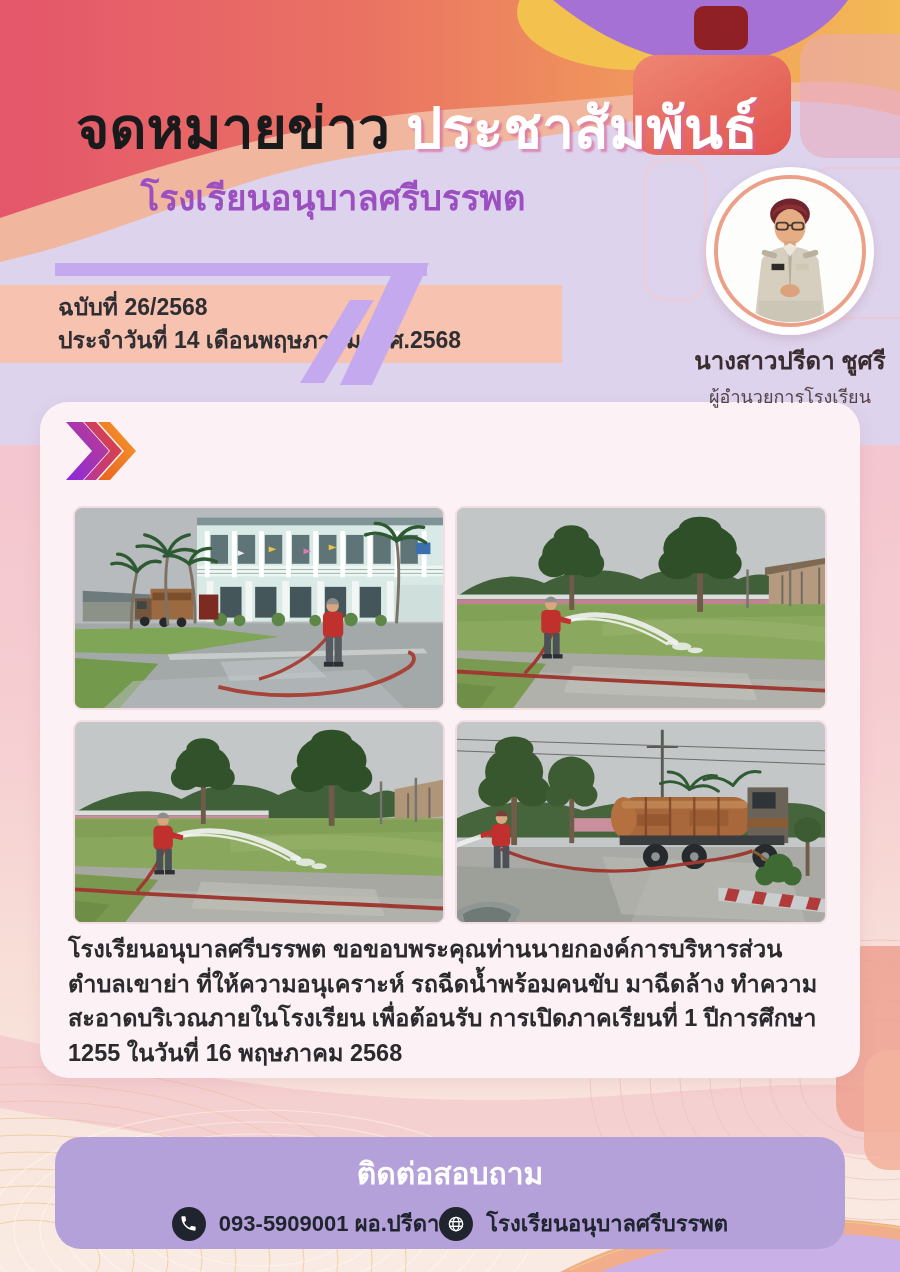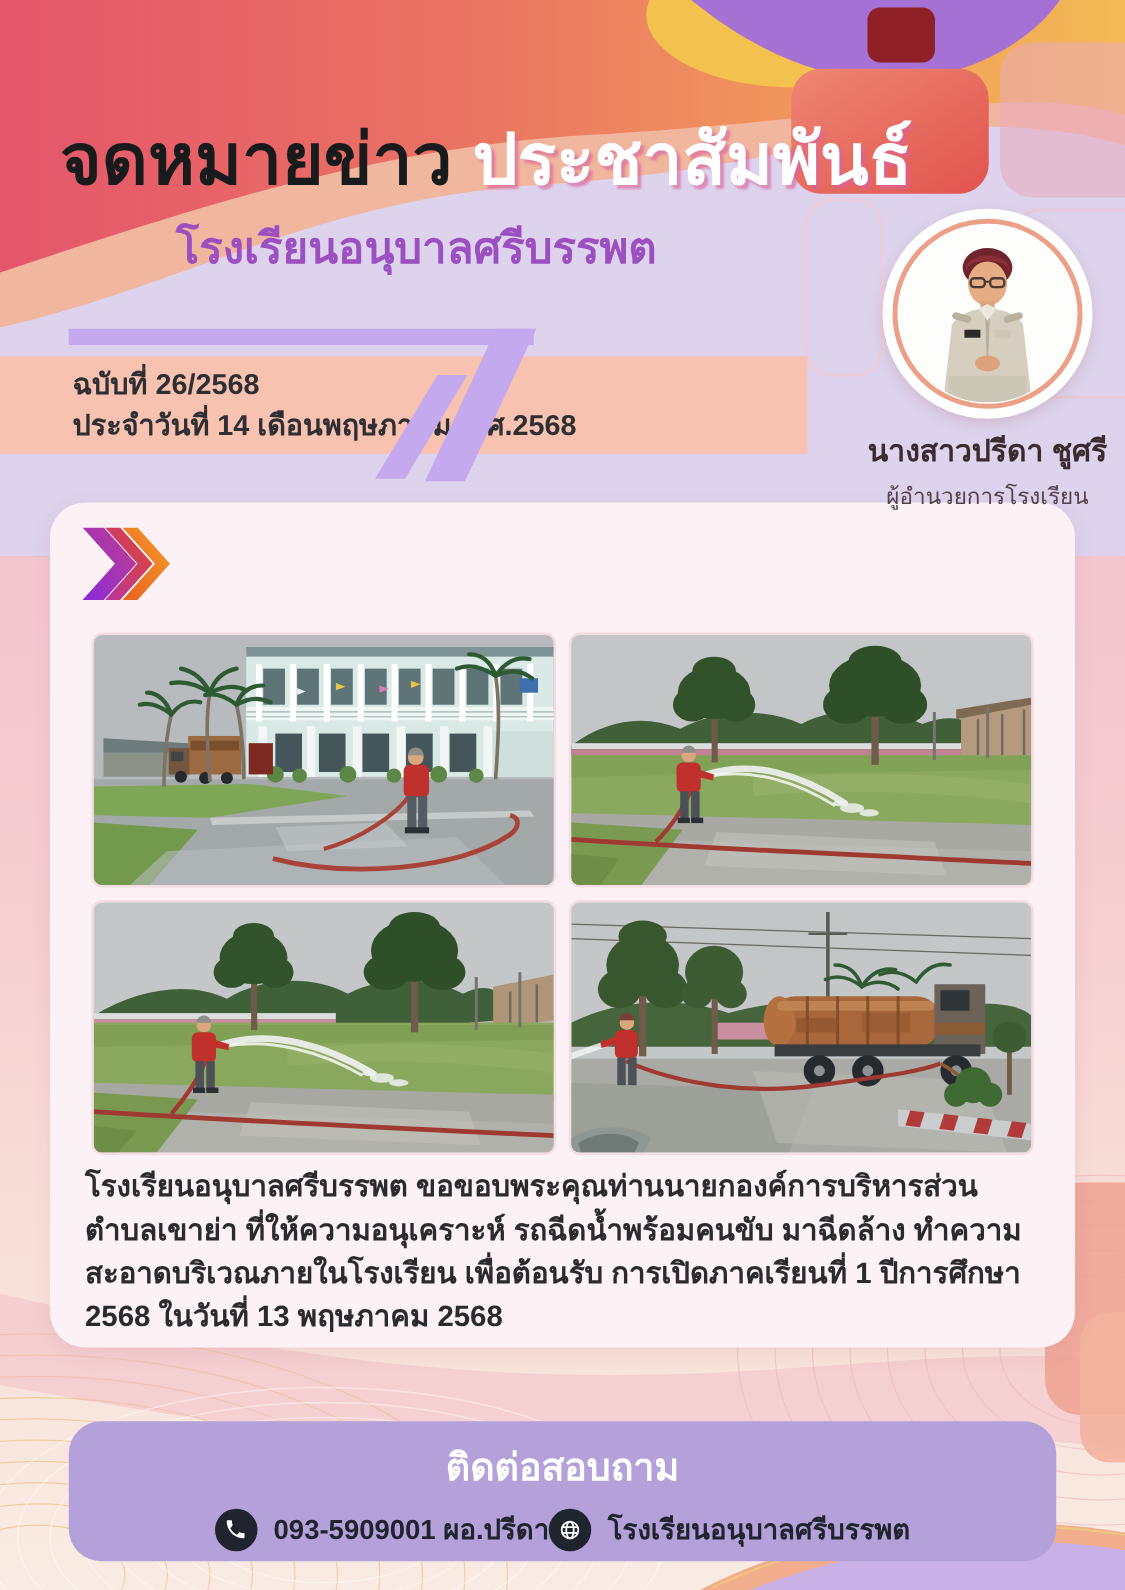--- a/index.html
+++ b/index.html
@@ -8,25 +8,25 @@
     font-family:"Liberation Sans","DejaVu Sans",sans-serif;
     background:linear-gradient(180deg,#f5cad4 0%,#f4c6cf 38%,#f6d0d2 60%,#f8e0d8 78%,#f9ebe3 100%);
   }
   .abs{position:absolute;}
   svg{display:block;}
 
   
   #header-svg{left:0;top:0;}
   #title-block{left:48px;top:96px;width:570px;text-align:center;z-index:5;}
   #title-line{font-size:57px;font-weight:800;letter-spacing:0px;line-height:1.15;white-space:nowrap;}
-  #title-black{color:#191a1c;}
+  #title-black{color:#191a1c;margin-left:28px;}
   #title-pink{color:#ffffff;text-shadow:3px 3px 2px rgba(216,100,155,.65);margin-left:16px;}
   #school-subtitle{margin-top:8px;font-size:35px;font-weight:700;color:#9b4fc0;}
 
-  #issue-banner{left:0;top:285px;width:646px;height:78px;background:#f7c2af;z-index:3;
+  #issue-banner{left:0;top:285px;width:562px;height:78px;background:#f7c2af;z-index:3;
     display:flex;flex-direction:column;justify-content:center;padding-left:58px;box-sizing:border-box;}
   .issue-line{font-size:23px;font-weight:700;color:#2e2e33;line-height:1.45;}
   #stripe-svg{left:0;top:240px;z-index:4;pointer-events:none;}
 
   #principal-circle{left:706px;top:167px;width:168px;height:168px;border-radius:50%;
     background:#ffffff;z-index:6;box-shadow:0 4px 10px rgba(150,70,90,.18);}
   #principal-ring{position:absolute;inset:8px;border:4px solid #eda088;border-radius:50%;}
   #principal-photo{position:absolute;inset:13px;border-radius:50%;overflow:hidden;}
   #principal-caption{left:668px;top:341px;width:244px;text-align:center;z-index:6;}
   #principal-name{font-size:24px;font-weight:700;color:#3a2b2f;}
@@ -504,21 +504,21 @@
               <circle cx="346" cy="160" r="10"></circle>
           </g>
           <rect x="360" y="120" width="4" height="40" fill="#6f5c49"></rect>
           <ellipse cx="362" cy="112" rx="14" ry="13" fill="#3d5c33"></ellipse>
           <path d="M0,196 C20,184 50,184 66,196 L60,208 L0,208 Z" fill="#8e9793"></path>
           <path d="M6,200 C22,190 44,190 56,200 L52,208 L8,208 Z" fill="#6f7a76"></path>
         </svg>
       </div>
     </div>
 
-    <div id="article-body">โรงเรียนอนุบาลศรีบรรพต ขอขอบพระคุณท่านนายกองค์การบริหารส่วนตำบลเขาย่า ที่ให้ความอนุเคราะห์ รถฉีดน้ำพร้อมคนขับ มาฉีดล้าง ทำความสะอาดบริเวณภายในโรงเรียน เพื่อต้อนรับ การเปิดภาคเรียนที่ 1 ปีการศึกษา 2568 ในวันที่ 13 พฤษภาคม 2568</div>
+    <div id="article-body">โรงเรียนอนุบาลศรีบรรพต ขอขอบพระคุณท่านนายกองค์การบริหารส่วนตำบลเขาย่า ที่ให้ความอนุเคราะห์ รถฉีดน้ำพร้อมคนขับ มาฉีดล้าง ทำความสะอาดบริเวณภายในโรงเรียน เพื่อต้อนรับ การเปิดภาคเรียนที่ 1 ปีการศึกษา 1255 ในวันที่ 16 พฤษภาคม 2568</div>
   </div>
 
   <div id="footer-bar" class="abs">
     <div id="footer-title">ติดต่อสอบถาม</div>
     <div id="contact-row">
       <div class="contact-item">
         <span class="contact-icon">
           <svg width="19" height="19" viewBox="0 0 24 24">
             <path fill="#ffffff" d="M6.6 10.8c1.5 2.9 3.8 5.2 6.7 6.7l2.2-2.2c.3-.3.7-.4 1-.2 1.1.4 2.3.6 3.5.6.6 0 1 .4 1 1V20c0 .6-.4 1-1 1C10.8 21 3 13.2 3 3.9c0-.6.4-1 1-1h3.3c.6 0 1 .4 1 1 0 1.2.2 2.4.6 3.5.1.3 0 .7-.2 1l-2.1 2.4z"></path>
           </svg>

